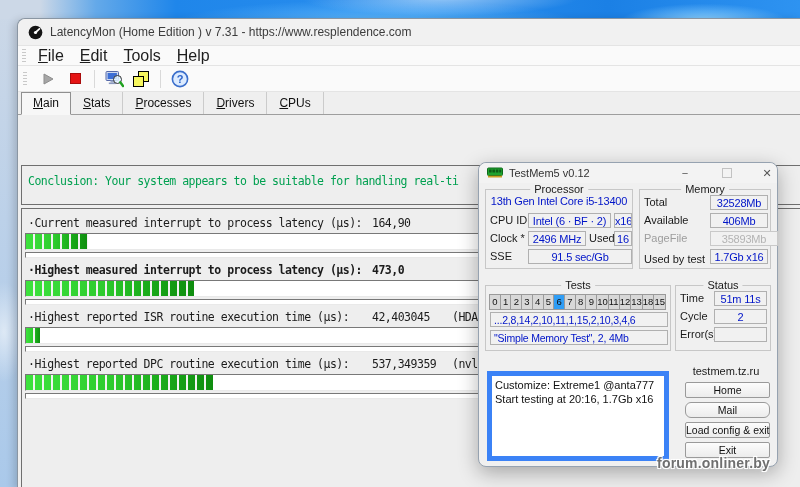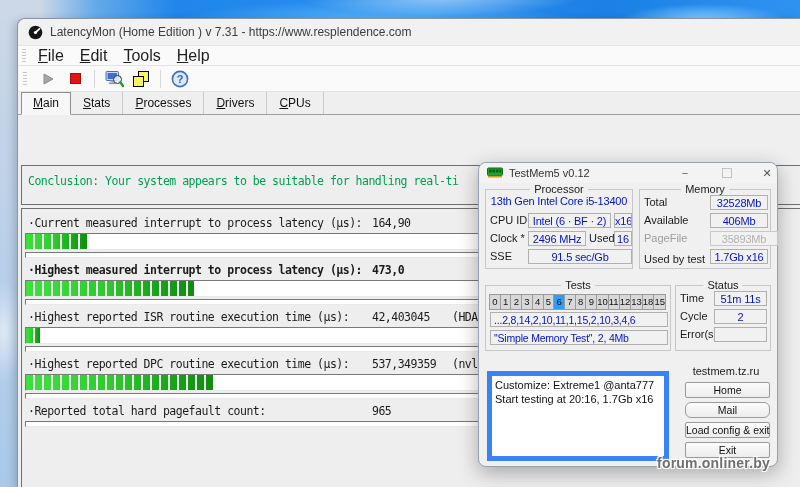--- a/index.html
+++ b/index.html
@@ -218,25 +218,20 @@
       <div class="m-row" style="top:148px;">
         <span class="mono m-label">·Highest reported DPC routine execution time (µs):</span>
         <span class="mono m-value">537,349359</span>
         <span class="mono m-suffix">(nvldd</span>
         <div class="bar">
             <div class="fill" style="width: 187px;"></div>
           </div>
         <div class="strip" style="top:36px;"></div>
       </div>
 
-      <div class="m-row" style="top:195px;">
-        <span class="mono m-label">·Reported total hard pagefault count:</span>
-        <span class="mono m-value">965</span>
-        <div class="strip" style="top:17px;"></div>
-      </div>
 
     </div>
   </div>
 </div>
 
 <div class="tm-window">
 
   <div class="tm-titlebar">
     <span style="width:16px;height:12px;display:inline-block;">
       <svg width="16" height="12" viewBox="0 0 16 12">

